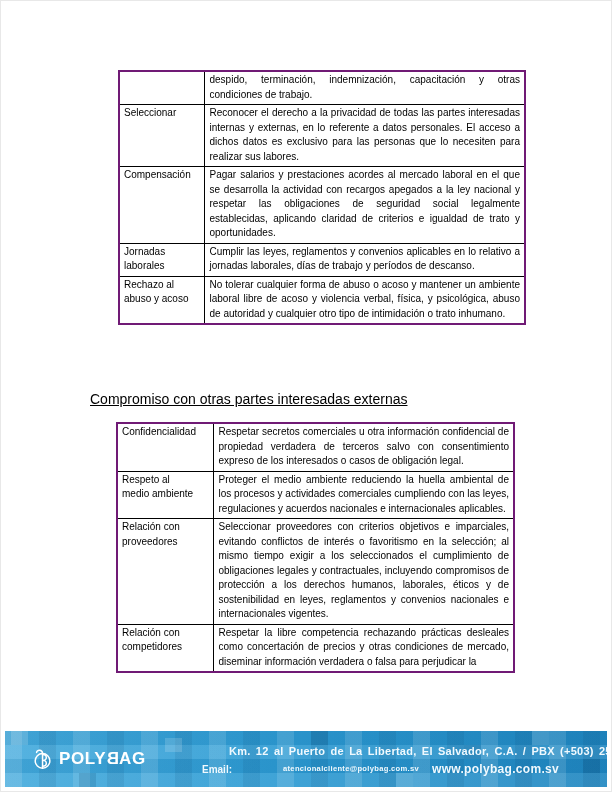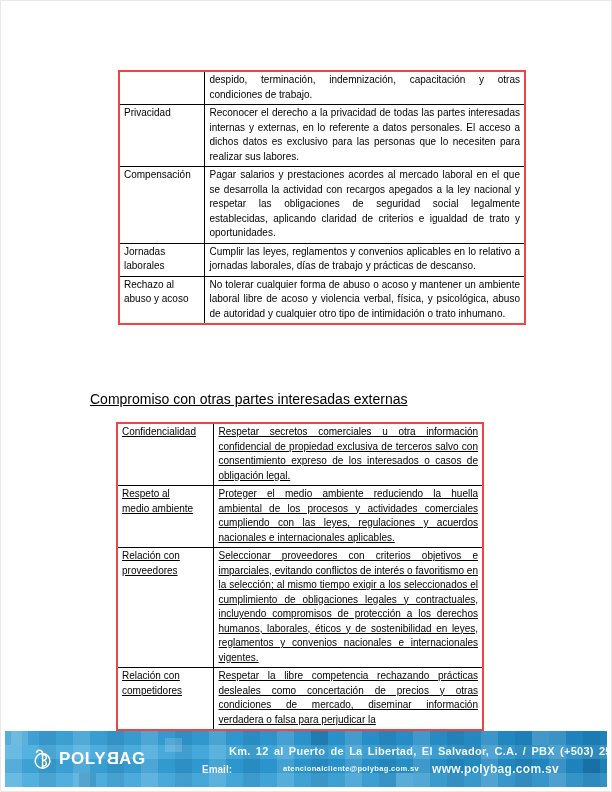--- a/index.html
+++ b/index.html
@@ -6,28 +6,28 @@
   .page {
     position:relative; width:612px; height:792px; background:#ffffff;
     font-family:"Liberation Sans", sans-serif; color:#000;
     box-shadow: inset 0 0 0 1px #e8e8e8; overflow:hidden;
   }
 
   
   .doc-table {
     position:absolute; border-collapse:collapse; table-layout:fixed;
     font-size:10px; line-height:14.5px; color:#000;
-    border:2px solid #ef4444;
+    border:2px solid #701a75;
   }
   .doc-table td { border:1px solid #000; vertical-align:top; }
   .doc-table td.label   { white-space:pre-line; padding:1px 3px 2px 4px; }
   .doc-table td.content { text-align:justify; padding:1px 4px 2px 5px; }
 
   #table-internal { top:70px;  left:118px; width:408px; }
-  #table-external { top:422px; left:116px; width:368px;text-decoration:underline; }
+  #table-external { top:422px; left:116px; width:399px; }
 
   .section-heading {
     position:absolute; top:391px; left:90px;
     font-size:14px; text-decoration:underline;
   }
 
   
   .footer-band {
     position:absolute; left:5px; top:731px; width:602px; height:56px;
     overflow:hidden;
@@ -63,51 +63,51 @@
     <colgroup>
         <col style="width:85px">
         <col>
       </colgroup>
     <tbody>
         <tr>
       <td class="label"></td>
       <td class="content">despido, terminación, indemnización, capacitación y otras condiciones de trabajo.</td>
     </tr>
     <tr>
-      <td class="label">Privacidad</td>
+      <td class="label">Seleccionar</td>
       <td class="content">Reconocer el derecho a la privacidad de todas las partes interesadas internas y externas, en lo referente a datos personales. El acceso a dichos datos es exclusivo para las personas que lo necesiten para realizar sus labores.</td>
     </tr>
     <tr>
       <td class="label">Compensación</td>
       <td class="content">Pagar salarios y prestaciones acordes al mercado laboral en el que se desarrolla la actividad con recargos apegados a la ley nacional y respetar las obligaciones de seguridad social legalmente establecidas, aplicando claridad de criterios e igualdad de trato y oportunidades.</td>
     </tr>
     <tr>
       <td class="label">Jornadas
 laborales</td>
-      <td class="content">Cumplir las leyes, reglamentos y convenios aplicables en lo relativo a jornadas laborales, días de trabajo y prácticas de descanso.</td>
+      <td class="content">Cumplir las leyes, reglamentos y convenios aplicables en lo relativo a jornadas laborales, días de trabajo y períodos de descanso.</td>
     </tr>
     <tr>
       <td class="label">Rechazo al
 abuso y acoso</td>
       <td class="content">No tolerar cualquier forma de abuso o acoso y mantener un ambiente laboral libre de acoso y violencia verbal, física, y psicológica, abuso de autoridad y cualquier otro tipo de intimidación o trato inhumano.</td>
     </tr>
   </tbody>
     </table>
 
   <div class="section-heading">Compromiso con otras partes interesadas externas</div>
 
   <table class="doc-table" id="table-external">
     <colgroup>
         <col style="width:96px">
         <col>
       </colgroup>
     <tbody>
         <tr>
       <td class="label">Confidencialidad</td>
-      <td class="content">Respetar secretos comerciales u otra información confidencial de propiedad exclusiva de terceros salvo con consentimiento expreso de los interesados o casos de obligación legal.</td>
+      <td class="content">Respetar secretos comerciales u otra información confidencial de propiedad verdadera de terceros salvo con consentimiento expreso de los interesados o casos de obligación legal.</td>
     </tr>
     <tr>
       <td class="label">Respeto al
 medio ambiente</td>
       <td class="content">Proteger el medio ambiente reduciendo la huella ambiental de los procesos y actividades comerciales cumpliendo con las leyes, regulaciones y acuerdos nacionales e internacionales aplicables.</td>
     </tr>
     <tr>
       <td class="label">Relación con
 proveedores</td>
       <td class="content">Seleccionar proveedores con criterios objetivos e imparciales, evitando conflictos de interés o favoritismo en la selección; al mismo tiempo exigir a los seleccionados el cumplimiento de obligaciones legales y contractuales, incluyendo compromisos de protección a los derechos humanos, laborales, éticos y de sostenibilidad en leyes, reglamentos y convenios nacionales e internacionales vigentes.</td>

